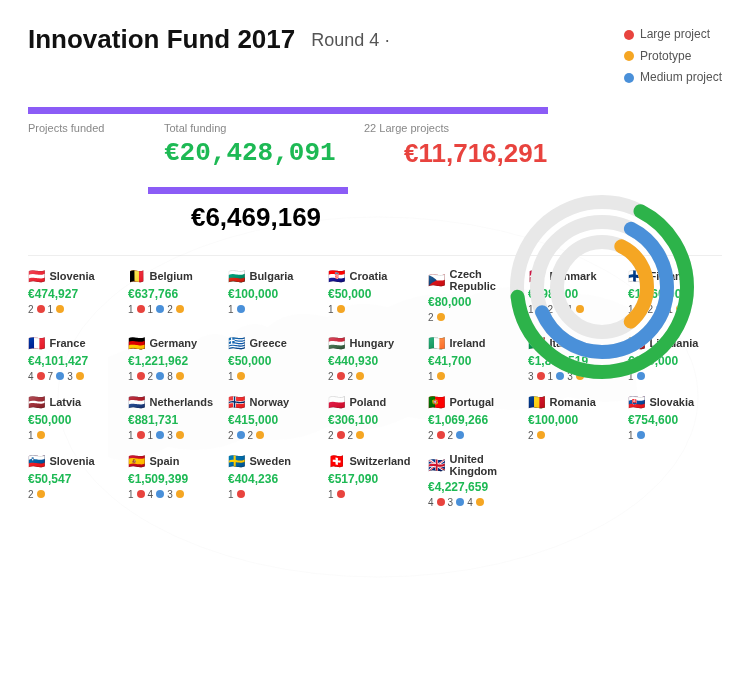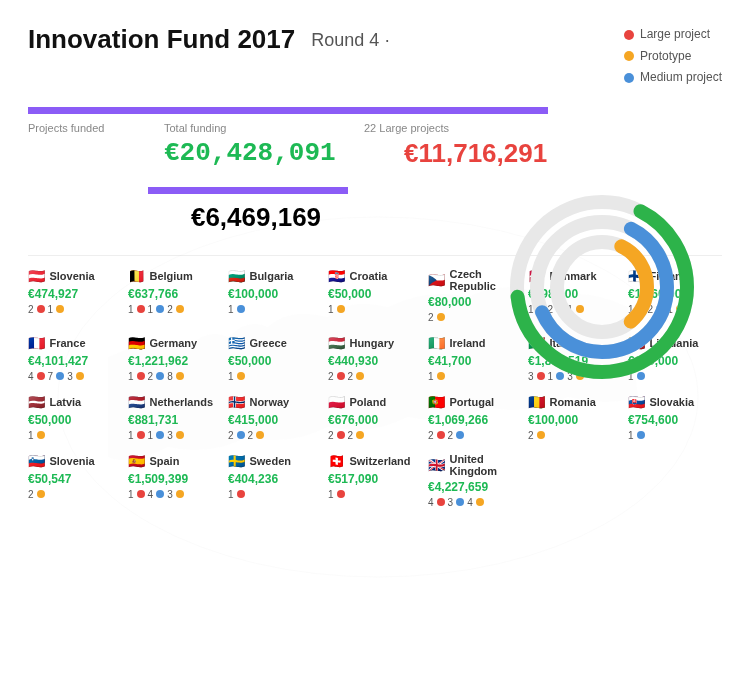--- a/index.html
+++ b/index.html
@@ -439,21 +439,21 @@
           <span class="proj-dot" style="background: rgb(74, 144, 217);"></span>
           <span class="proj-num">2</span>
           <span class="proj-dot" style="background: rgb(245, 166, 35);"></span>
         </div>
       </div>
       <div class="country-card">
         <div class="country-name">
           <span class="country-flag">🇵🇱</span>
           <span>Poland</span>
         </div>
-        <div class="country-amount">€676,000</div>
+        <div class="country-amount">€306,100</div>
         <div class="country-projects">
           <span class="proj-num">2</span>
           <span class="proj-dot" style="background: rgb(232, 67, 62);"></span>
           <span class="proj-num">2</span>
           <span class="proj-dot" style="background: rgb(245, 166, 35);"></span>
         </div>
       </div>
       <div class="country-card">
         <div class="country-name">
           <span class="country-flag">🇵🇹</span>

